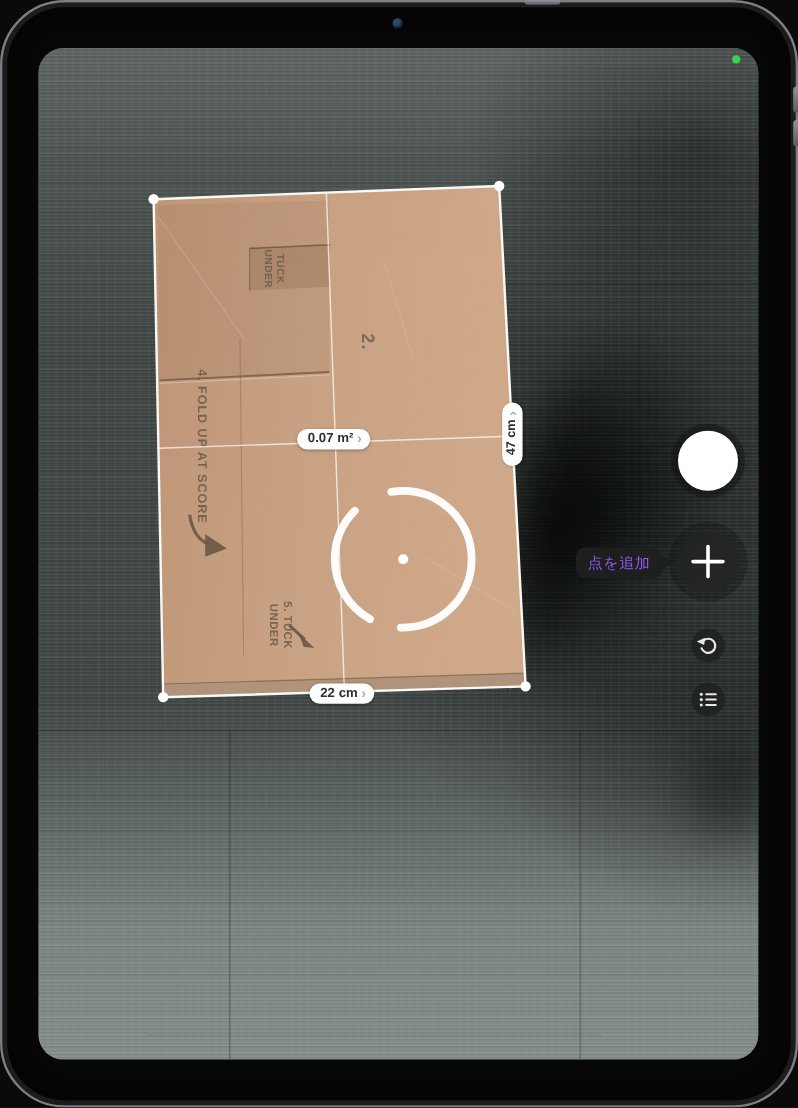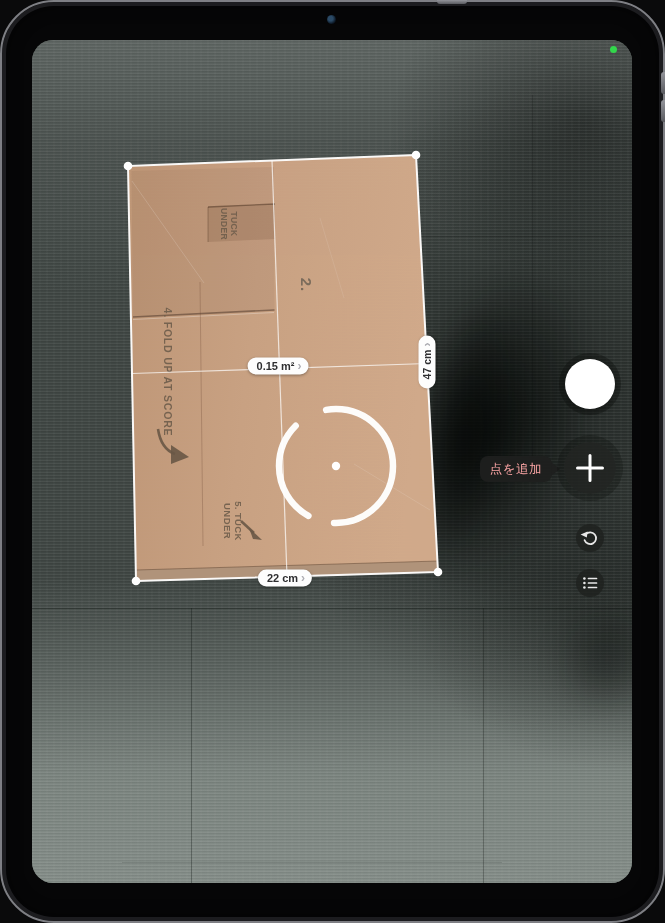--- a/index.html
+++ b/index.html
@@ -59,21 +59,21 @@
        padding:2px 7px 3px 9px;font-size:11px;font-weight:bold;color:#2f2f31;white-space:nowrap;
        box-shadow:0 1px 3px rgba(0,0,0,.35);transform:translate(-50%,-50%);}
   .lbl .chev{color:#aeaeb4;font-size:12px;font-weight:bold;line-height:10px;}
   .lbl.v{transform:translate(-50%,-50%) rotate(-90deg);}
   .lbl.area{left:246px;top:326px;}
   .lbl.r47{left:395px;top:322px;font-size:10.5px;}
   .lbl.b33{left:253px;top:538px;}
 
   
   .tooltip{position:absolute;right:80px;top:416px;height:26px;display:flex;align-items:center;
-           background:rgba(30,32,30,.92);color:#fca5a5;font-size:12.5px;letter-spacing:.5px;
+           background:rgba(30,32,30,.92);color:#8b5cf6;font-size:12.5px;letter-spacing:.5px;
            padding:0 10px;border-radius:8px;justify-content:center;}
   .tooltip::after{content:"";position:absolute;right:-8px;top:50%;transform:translateY(-50%);
            border-top:7px solid transparent;border-bottom:7px solid transparent;border-left:9px solid rgba(30,32,30,.92);}
 
   
   .ctl{position:absolute;border-radius:50%;display:flex;align-items:center;justify-content:center;}
   .shutter{left:533px;top:319px;width:50px;height:50px;background:#fff;
            box-shadow:0 0 0 6px rgba(14,16,14,.38), 0 1px 8px rgba(0,0,0,.45);}
   .plusbtn{left:532px;top:402px;width:52px;height:52px;background:rgba(33,35,33,.85);
            box-shadow:0 0 0 7px rgba(14,16,14,.3);}
@@ -148,21 +148,21 @@
         <circle cx="406" cy="532" r="4.3" fill="#fff"></circle>
         <circle cx="104" cy="541" r="4.3" fill="#fff"></circle>
       </g>
       <g>
         <circle cx="304" cy="426" r="57" fill="none" stroke="#fff" stroke-width="6.5" stroke-linecap="round" pathLength="360" stroke-dasharray="92 27 106 35 100" opacity=".96"></circle>
         <circle cx="304" cy="426" r="4.2" fill="#fff"></circle>
       </g>
     </svg>
 
     <div class="lbl area">
-      <span>0.15 m²</span>
+      <span>0.07 m²</span>
       <span class="chev">›</span>
     </div>
     <div class="lbl v r47">
       <span>47 cm</span>
       <span class="chev">›</span>
     </div>
     <div class="lbl b33">
       <span>22 cm</span>
       <span class="chev">›</span>
     </div>

